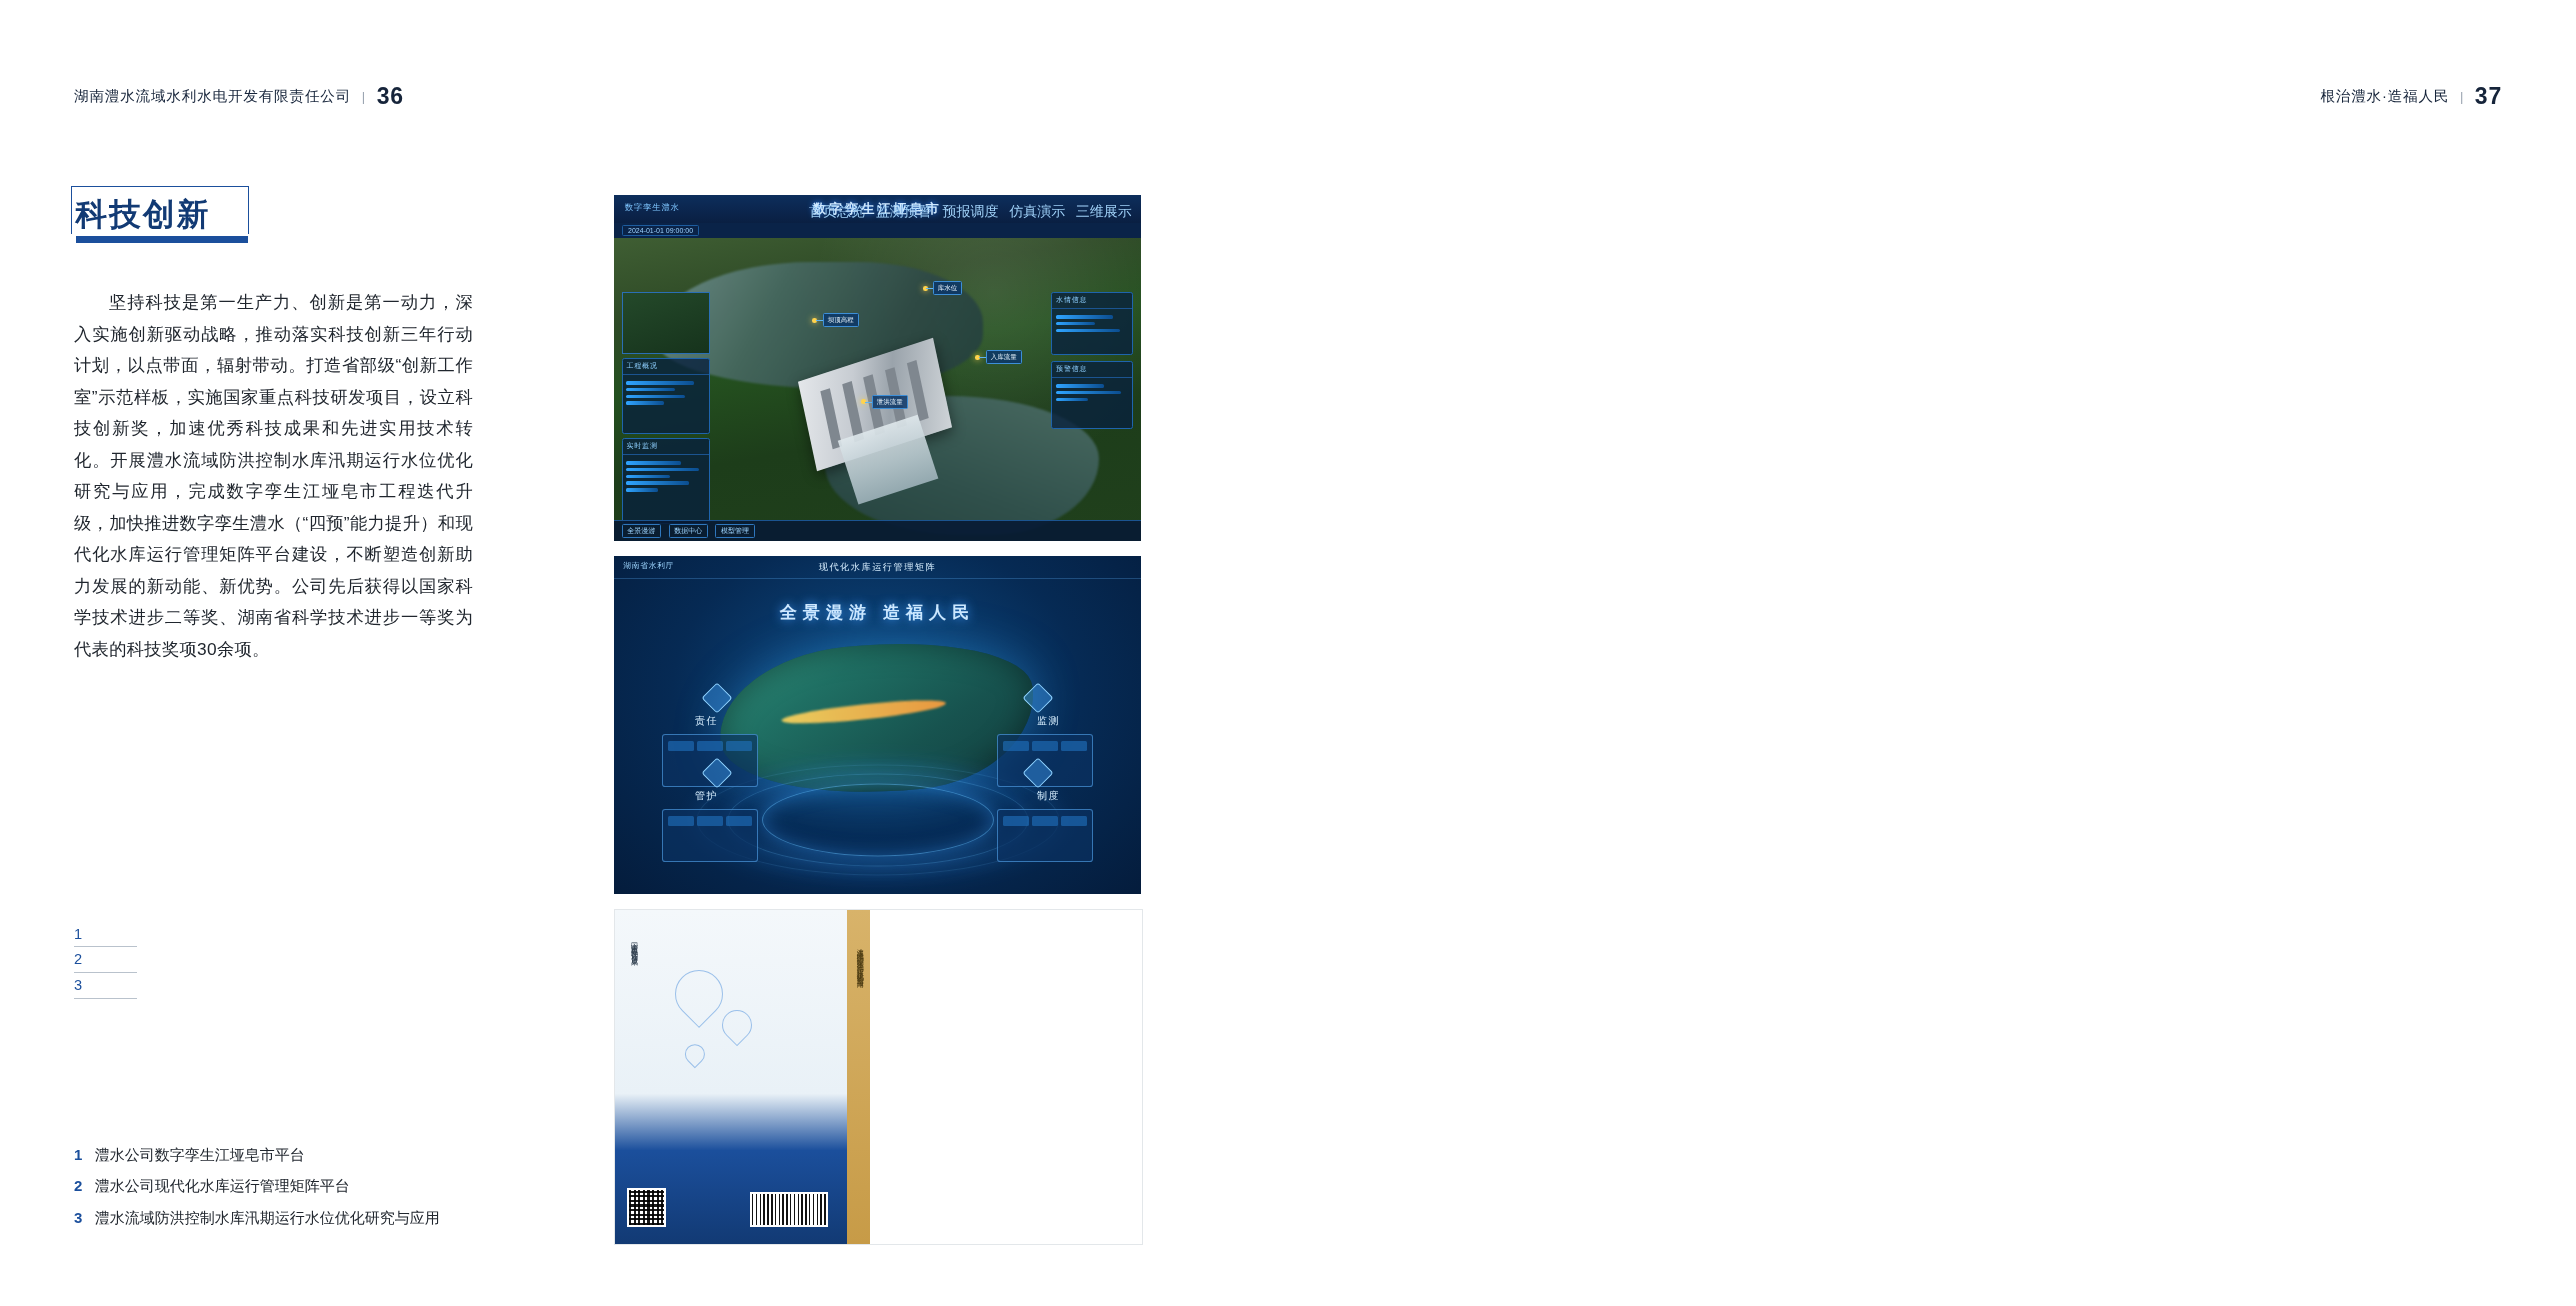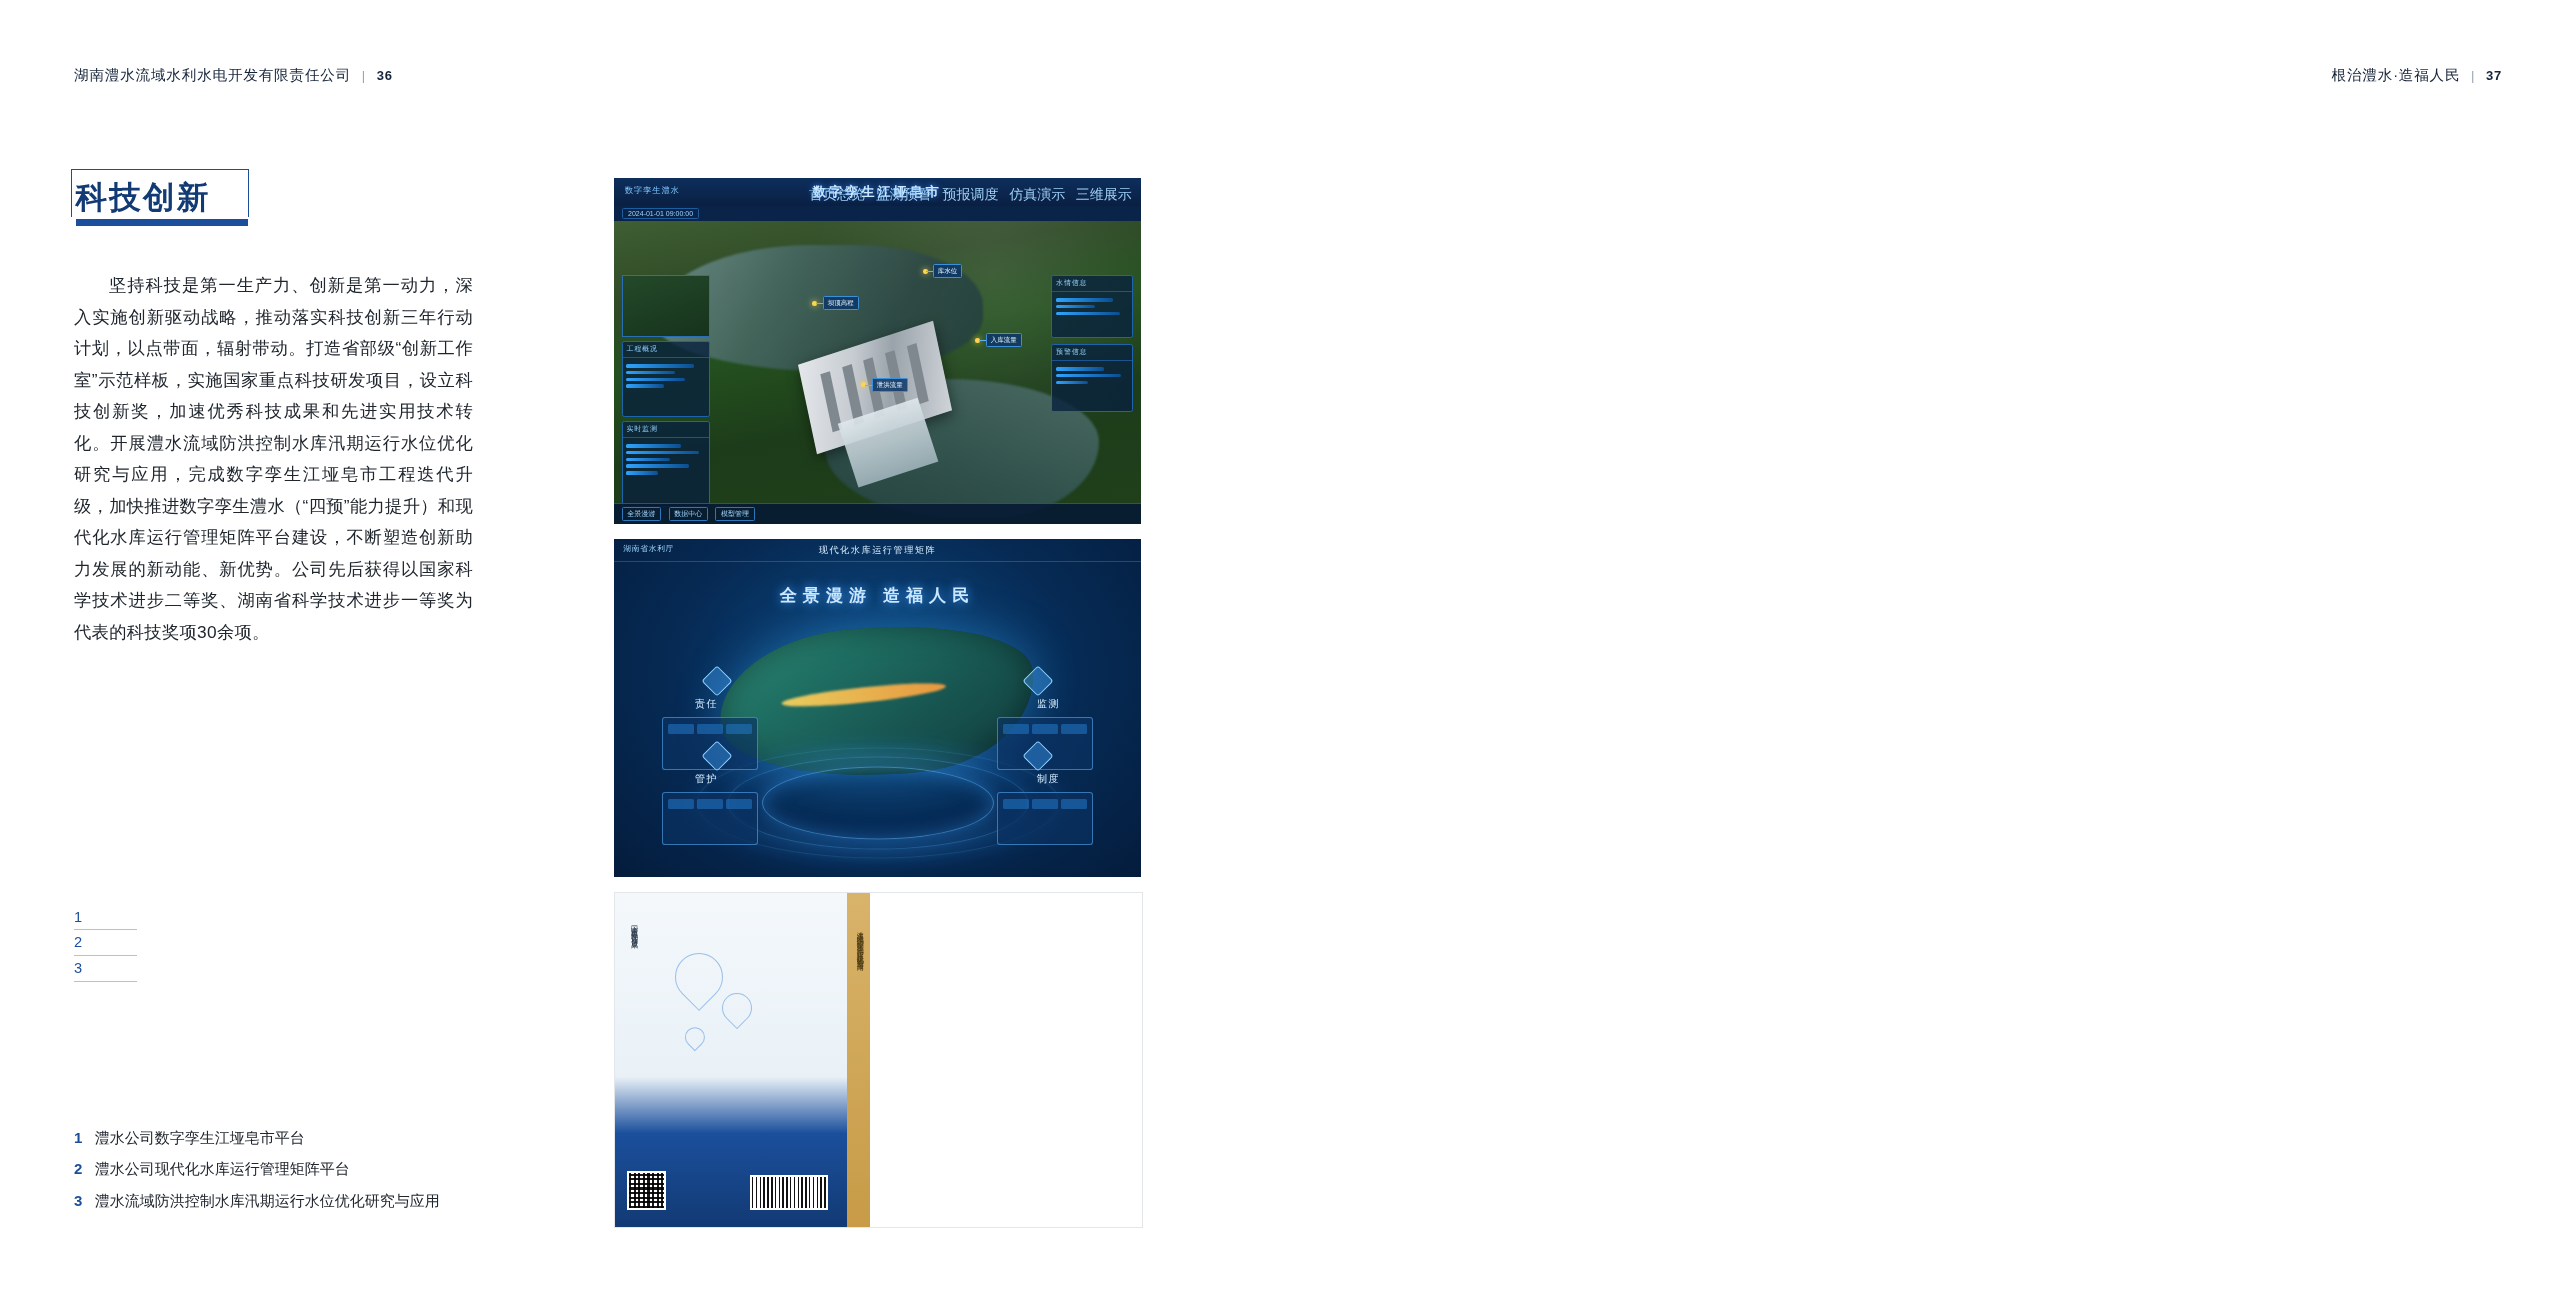--- a/index.html
+++ b/index.html
@@ -12,20 +12,21 @@
     height: 1306px;
     font-family: "Liberation Sans", sans-serif;
     color: #1a1a1a;
     position: relative;
     overflow: hidden;
   }
   .page {
     position: absolute;
     inset: 0;
     display: flex;
+    margin-top: 17px;
   }
   .page-half {
     position: relative;
     width: 50%;
     height: 100%;
     box-sizing: border-box;
   }
   
   .runhead {
     position: absolute;
@@ -38,21 +39,21 @@
     align-items: center;
     gap: 10.7px;
   }
   .runhead.left { left: 74px; }
   .runhead.right { right: 74px; }
   .runhead .sep {
     color: #9aa4b0;
     font-size: 13px;
   }
   .runhead .pno {
-    font-size: 13px;
+    font-size: 23px;
     font-weight: bold;
     color: #16243a;
   }
   
   .section-title-wrap {
     position: absolute;
     left: 74px;
     top: 175px;
   }
   .section-title {

